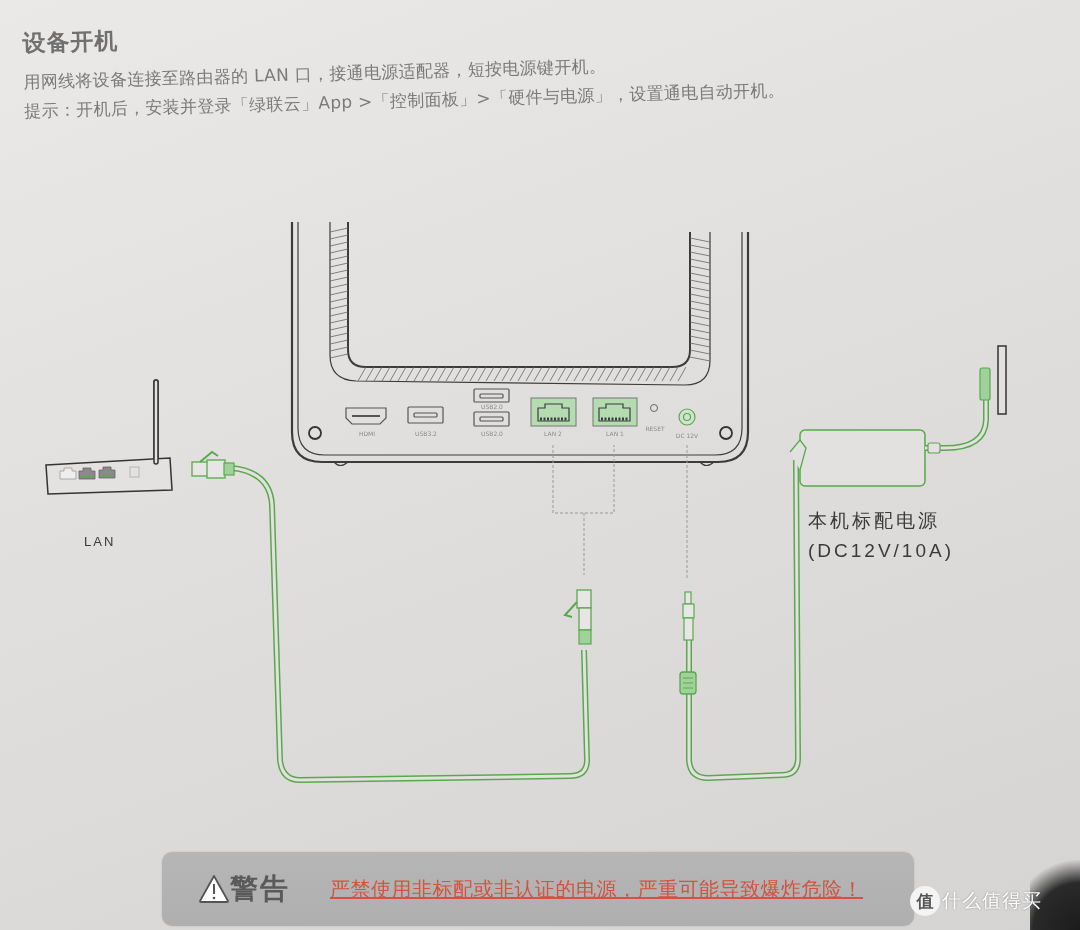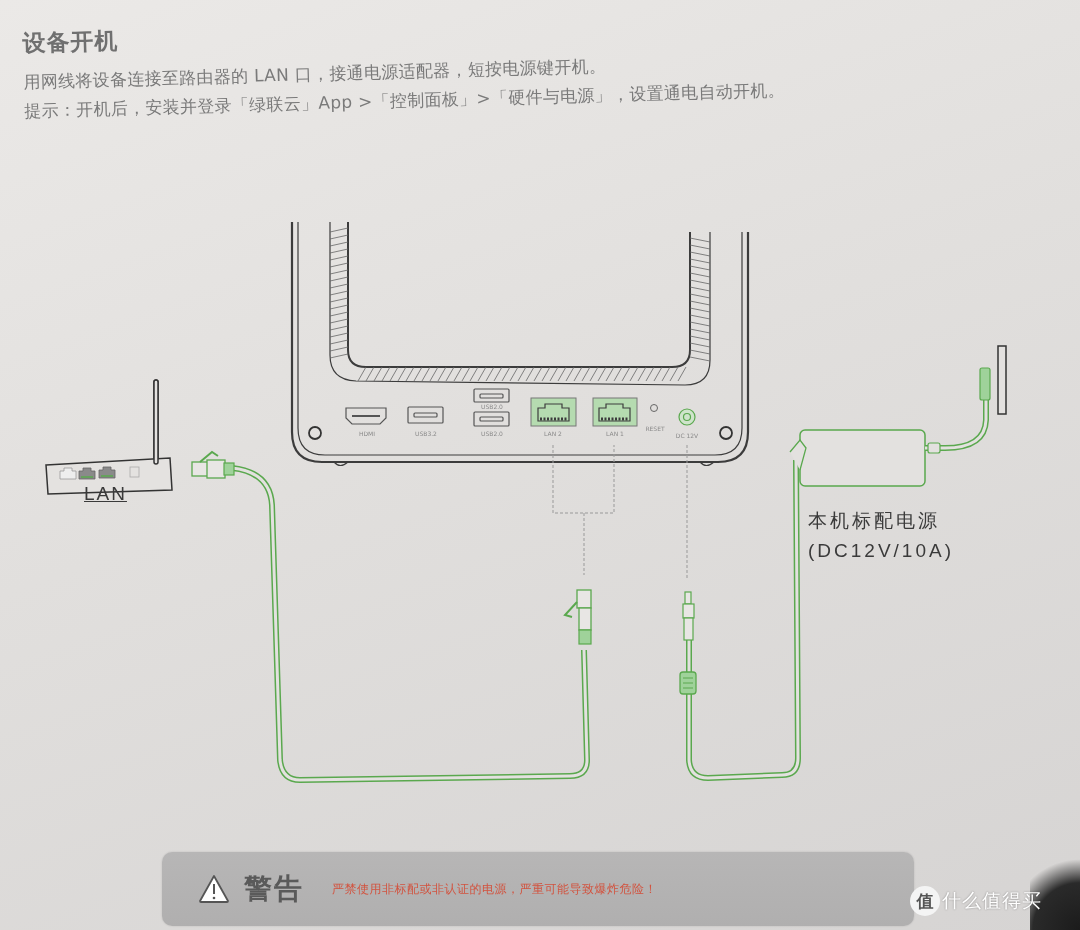--- a/index.html
+++ b/index.html
@@ -8,32 +8,32 @@
     background: linear-gradient(160deg, #ebe9e7 0%, #e1dfdd 45%, #d6d4d3 100%);
     font-family: "DejaVu Sans", "Liberation Sans", sans-serif;
     color: #6a6a6a;
   }
   .page { position: absolute; inset: 0; }
   .header { position: absolute; left: 22px; top: 28px; width: 1000px; transform: rotate(-1.6deg); transform-origin: left top; }
   .title { font-size: 23px; font-weight: bold; color: #707070; letter-spacing: 1px; margin: 0 0 12px 0; }
   .line { font-size: 17px; color: #7a7a7a; margin: 0 0 6px 0; white-space: nowrap; letter-spacing: 0.3px; }
   .diagram { position: absolute; left: 0; top: 0; width: 1080px; height: 930px; }
   .label { position: absolute; color: #3a3a3a; font-family: "Liberation Sans", "DejaVu Sans", sans-serif; }
-  .lan-label { left: 84px; top: 483px; font-size: 19px; letter-spacing: 2px; text-decoration: underline; }
+  .lan-label { left: 84px; top: 534px; font-size: 13px; letter-spacing: 2px; }
   .psu-label { left: 808px; top: 506px; font-size: 19px; letter-spacing: 3px; line-height: 30px; }
   .port-label { position: absolute; font-size: 6px; color: #8a8a8a; text-align: center; font-family: "DejaVu Sans", sans-serif; }
   .warning {
     position: absolute; left: 162px; top: 852px; width: 752px; height: 74px;
     background: linear-gradient(180deg, #b7b6b6 0%, #b0afaf 100%);
     border-radius: 10px; box-shadow: 0 0 2px rgba(0,0,0,0.15);
     display: flex; align-items: center;
   }
   .warn-icon { margin-left: 36px; width: 32px; height: 30px; }
-  .warn-title { margin-left: 14px; font-size: 28px; font-weight: bold; color: #5a5a5a; letter-spacing: 2px; }
-  .warn-text { margin-left: 28px; font-size: 12px; color: #d2533f; letter-spacing: 0.5px; white-space: nowrap; }
+  .warn-title { margin-left: 0; font-size: 28px; font-weight: bold; color: #5a5a5a; letter-spacing: 2px; }
+  .warn-text { margin-left: 40px; font-size: 20px; color: #d2533f; letter-spacing: 0.5px; white-space: nowrap; text-decoration: underline; }
   .watermark {
     position: absolute; left: 910px; top: 886px; display: flex; align-items: center;
   }
   .wm-badge { width: 30px; height: 30px; border-radius: 50%; background: #f4f4f4; color: #555; font-size: 17px; font-weight: bold; display: flex; align-items: center; justify-content: center; }
   .wm-text { margin-left: 2px; font-size: 19px; color: #ffffff; letter-spacing: 1px; text-shadow: 0 0 2px rgba(0,0,0,0.4); }
   .dark-corner { position: absolute; right: 0; bottom: 0; width: 50px; height: 80px; background: radial-gradient(circle at 100% 100%, #1b1b1b 0%, #2a2a2a 50%, rgba(40,40,40,0) 75%); }
 </style>
 </head>
 <body>
 

